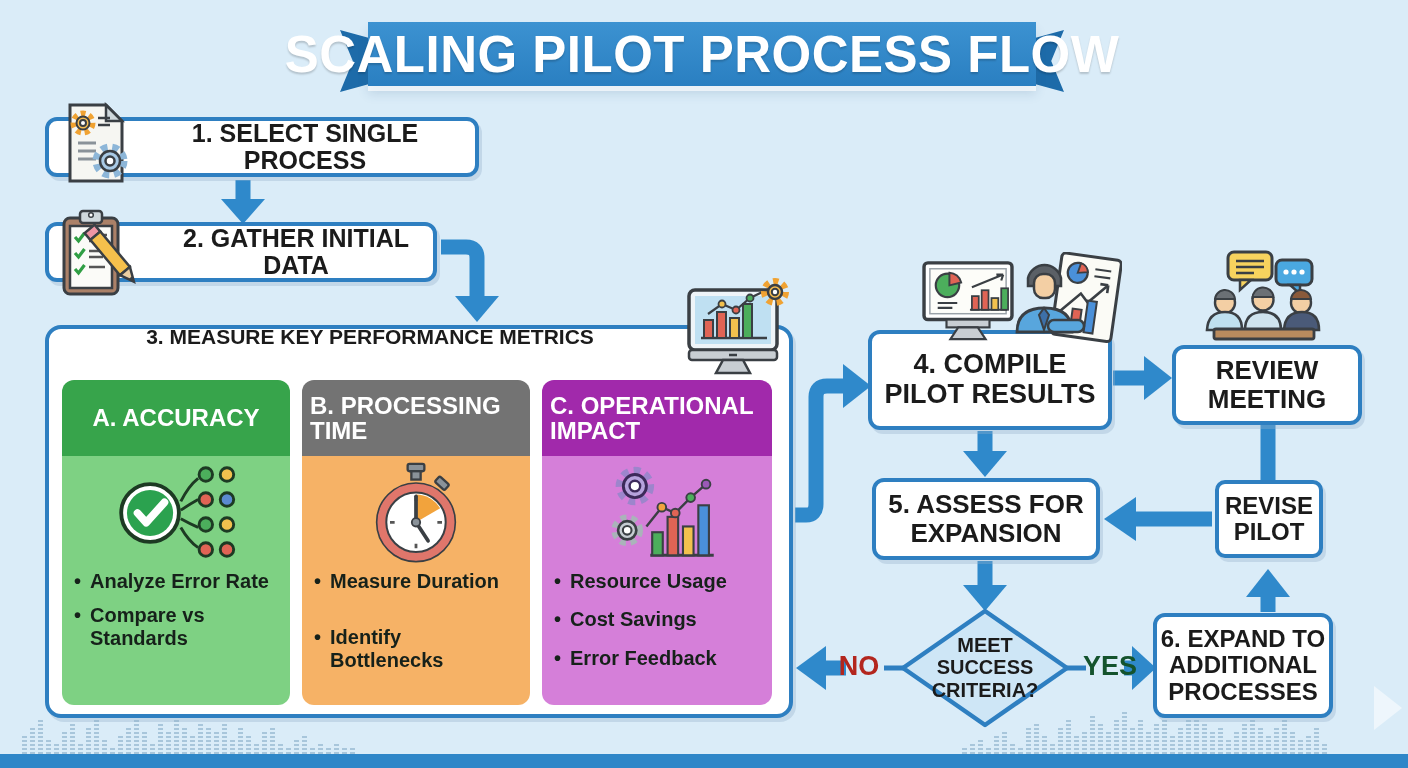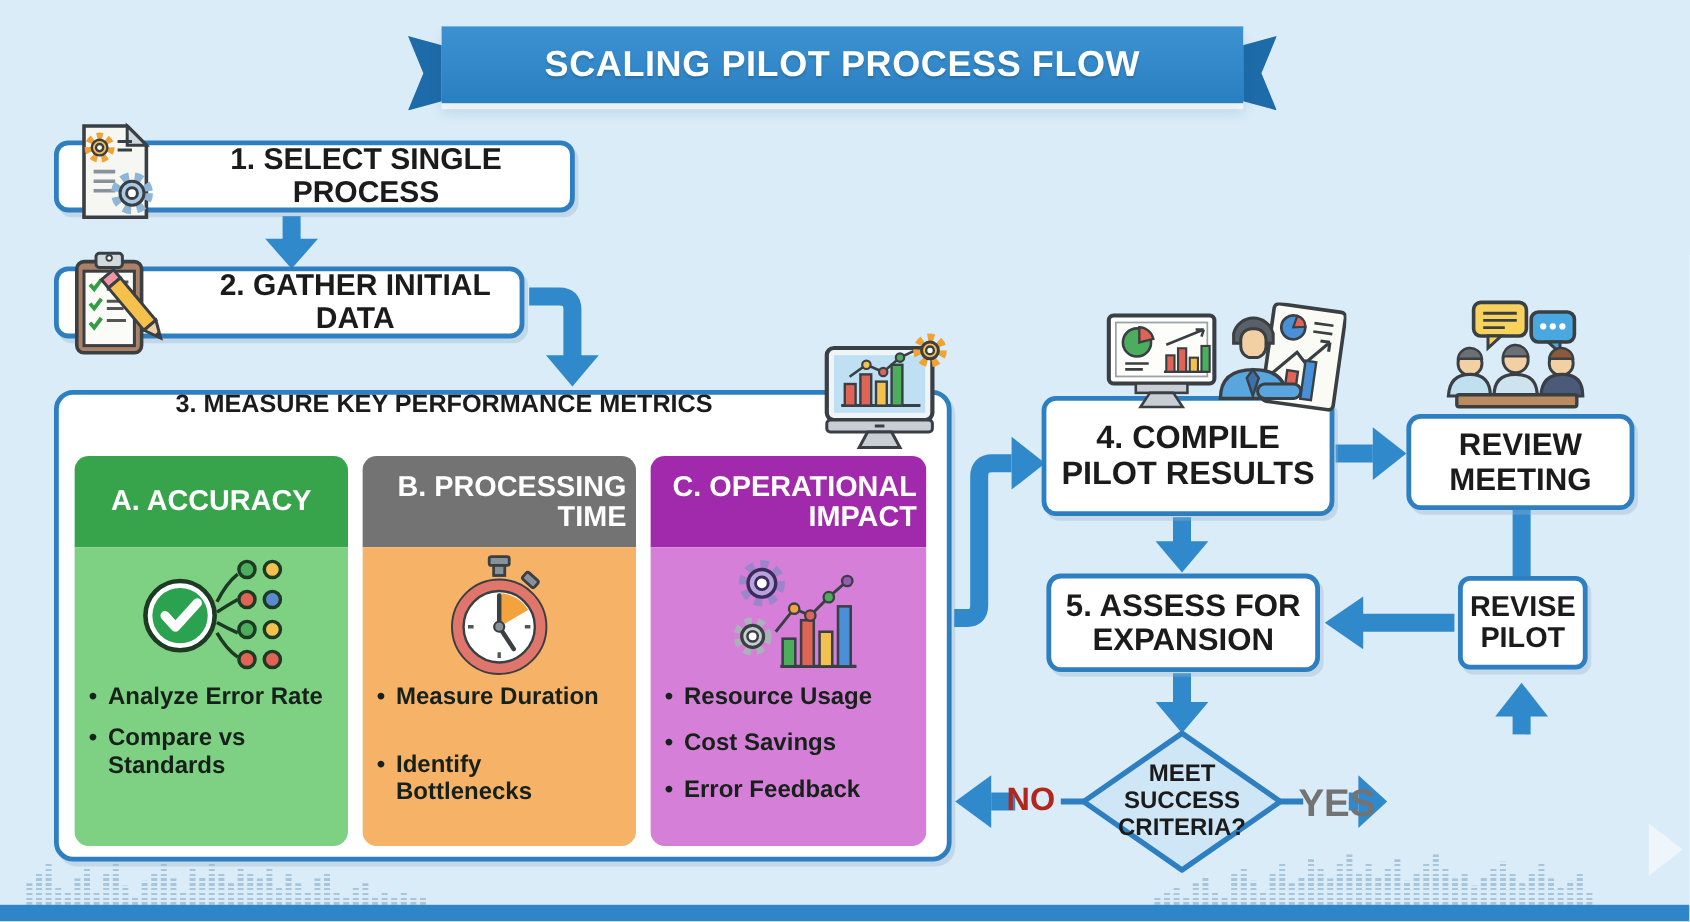--- a/index.html
+++ b/index.html
@@ -3,21 +3,21 @@
 <meta charset="utf-8">
 <style>
   html,body{margin:0;padding:0;}
   .canvas{position:relative;width:1408px;height:768px;background:#daecf8;overflow:hidden;
           font-family:"Liberation Sans",sans-serif;color:#1b1b1b;}
 
   
   #ribbon{position:absolute;left:368px;top:22px;width:668px;height:64px;
           background:linear-gradient(#3c92d1,#2a7fc1);display:flex;align-items:center;justify-content:center;
           z-index:6;box-shadow:0 5px 0 rgba(255,255,255,.65),0 8px 10px rgba(50,90,130,.15);}
-  #ribbon-title{color:#fff;font-size:30px;font-weight:bold;letter-spacing:.5px;
+  #ribbon-title{color:#fff;font-size:51px;font-weight:bold;letter-spacing:.5px;
           text-shadow:0 2px 2px rgba(0,0,0,.18);white-space:nowrap;}
   .ribbon-tail{position:absolute;top:30px;width:32px;height:62px;background:#1d6ba9;z-index:5;}
   #tail-left{left:340px;clip-path:polygon(0 0,100% 14%,100% 86%,0 100%,40% 50%);}
   #tail-right{left:1032px;clip-path:polygon(100% 0,0 14%,0 86%,100% 100%,60% 50%);}
 
   
   .node{position:absolute;background:#fff;border:4px solid #2e7fc1;border-radius:12px;
         display:flex;flex-direction:column;align-items:center;justify-content:center;
         font-weight:bold;text-align:center;line-height:1.1;box-sizing:border-box;
         box-shadow:3px 4px 0 rgba(148,178,203,.35);z-index:5;}
@@ -34,38 +34,38 @@
   #box3{position:absolute;left:45px;top:325px;width:748px;height:393px;background:#fff;
         border:4px solid #2e7fc1;border-radius:16px;box-sizing:border-box;z-index:3;
         box-shadow:3px 4px 0 rgba(148,178,203,.35);}
   #box3-title{position:absolute;left:60px;top:325px;width:620px;font-size:21px;font-weight:bold;
         text-align:center;z-index:4;}
 
   .col{position:absolute;top:380px;width:228px;height:325px;border-radius:12px;overflow:hidden;
        z-index:4;display:flex;flex-direction:column;}
   #colA{left:62px;} #colB{left:302px;} #colC{left:542px;width:230px;}
   .col-header{min-height:76px;display:flex;align-items:center;justify-content:center;color:#fff;
-       font-weight:bold;font-size:24px;line-height:1.05;text-align:right;padding:0 8px;}
+       font-weight:bold;font-size:24px;line-height:1.05;text-align:left;padding:0 8px;}
   #colA .col-header{background:#37a44b;} #colA .col-body{background:#7ed183;}
   #colB .col-header{background:#737373;} #colB .col-body{background:#f6b266;}
   #colC .col-header{background:#a129ab;} #colC .col-body{background:#d57fd9;}
   .col-body{flex:1;padding:2px 12px 8px;}
   .col-icon{height:106px;display:flex;align-items:center;justify-content:center;margin:2px 0 4px;}
   .bullet{display:flex;font-weight:bold;font-size:20px;line-height:1.12;margin-bottom:12px;color:#16211a;text-align:left;}
   .bullet::before{content:"•";margin-right:9px;}
   #colB .bullet{margin-bottom:34px;}
   #colC .bullet{margin-bottom:16px;}
 
   
   #diamond-text{position:absolute;left:923px;top:634px;width:124px;text-align:center;
         font-weight:bold;font-size:20px;line-height:1.12;z-index:5;}
   #no-label{position:absolute;left:836px;top:651px;width:46px;text-align:center;font-size:27px;
         font-weight:bold;color:#b3261e;z-index:5;}
-  #yes-label{position:absolute;left:1082px;top:651px;width:56px;text-align:center;font-size:32px;
-        font-weight:bold;color:#737373;z-index:5;}
+  #yes-label{position:absolute;left:1082px;top:651px;width:56px;text-align:center;font-size:27px;
+        font-weight:bold;color:#14532d;z-index:5;}
 
   
   .fl-icon{position:absolute;z-index:6;}
   .fl-icon svg{width:100%;height:100%;display:block;}
   #icon-step1{left:50px;top:99px;width:92px;height:94px;}
   #icon-step2{left:52px;top:206px;width:90px;height:94px;}
   #icon-step3{left:683px;top:276px;width:110px;height:102px;}
   #icon-compile-monitor{left:918px;top:258px;width:100px;height:86px;}
   #icon-compile-analyst{left:1014px;top:252px;width:108px;height:94px;}
   #icon-meeting{left:1188px;top:250px;width:150px;height:98px;}
@@ -383,20 +383,25 @@
   </div>
 
   <div id="diamond-text">
     <span class="ln">MEET</span>
     <span class="ln">SUCCESS</span>
     <span class="ln">CRITERIA?</span>
   </div>
   <div id="no-label">NO</div>
   <div id="yes-label">YES</div>
 
+  <div class="node" id="box6">
+    <span class="ln">6. EXPAND TO</span>
+    <span class="ln">ADDITIONAL</span>
+    <span class="ln">PROCESSES</span>
+  </div>
 
   <div class="eq" id="eq-left">
       <i style="height: 18px;"></i>
       <i style="height: 26px;"></i>
       <i style="height: 34px;"></i>
       <i style="height: 14px;"></i>
       <i style="height: 10px;"></i>
       <i style="height: 22px;"></i>
       <i style="height: 30px;"></i>
       <i style="height: 12px;"></i>

